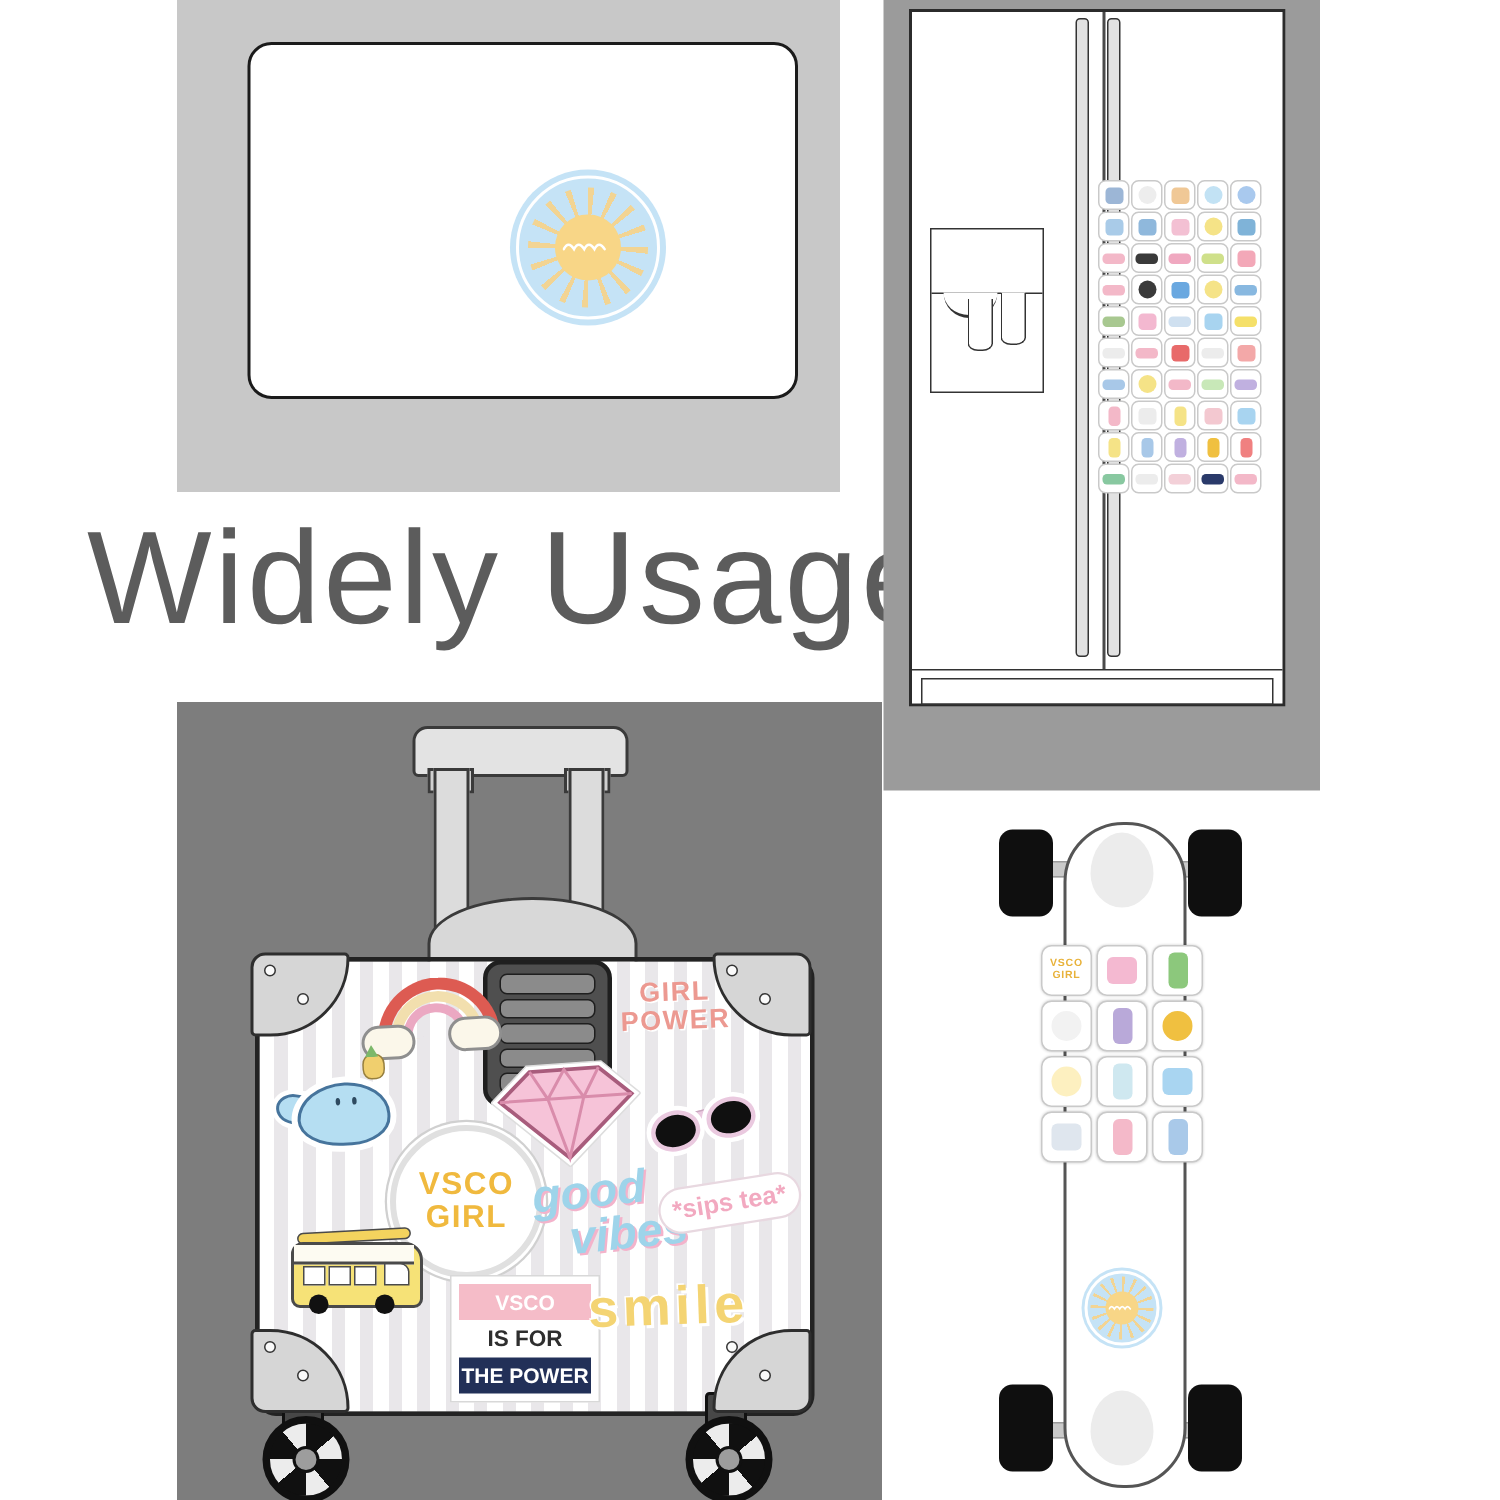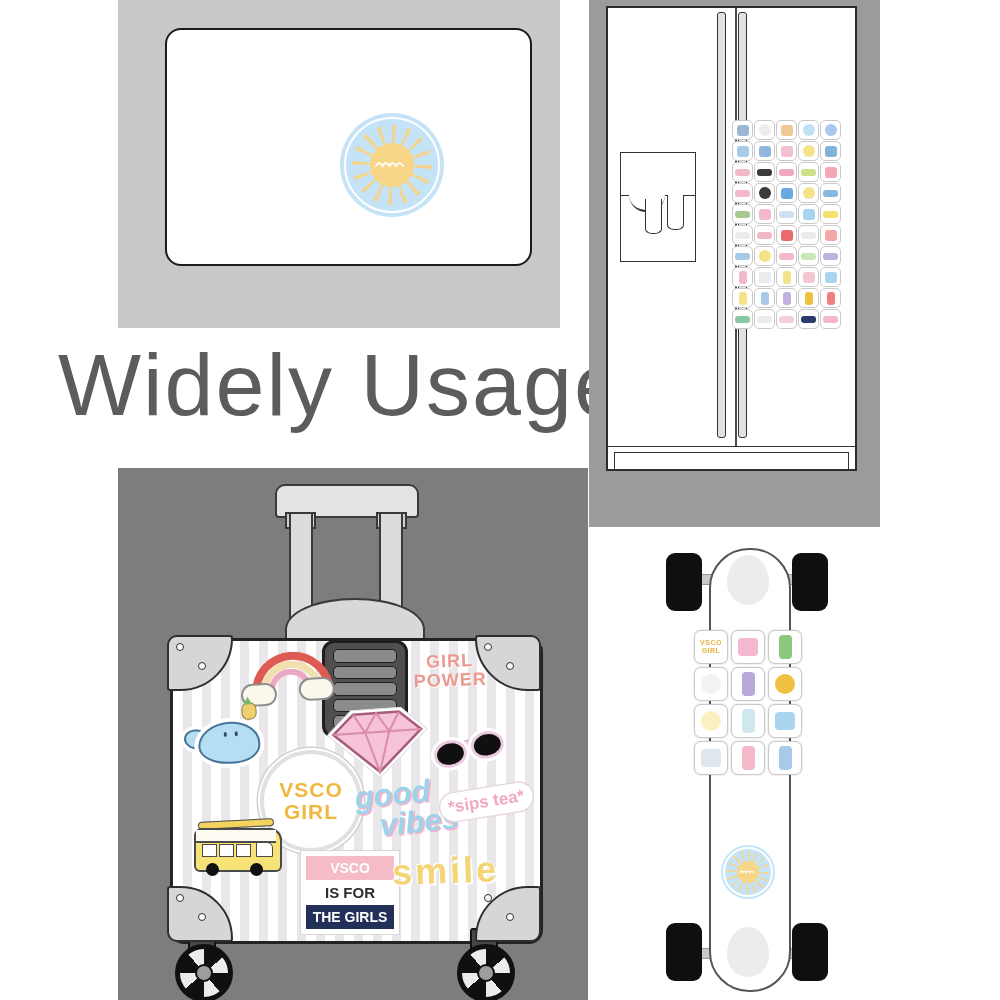--- a/index.html
+++ b/index.html
@@ -431,21 +431,21 @@
       <div class="w w2"></div>
       <div class="w w3"></div>
       <div class="ws"></div>
       <div class="t t1"></div>
       <div class="t t2"></div>
     </div>
 
     <div class="stk bands">
       <div class="b1">VSCO</div>
       <div class="b2">IS FOR</div>
-      <div class="b3">THE GIRLS</div>
+      <div class="b3">THE POWER</div>
     </div>
 
     <div class="stk smile">smile</div>
 
     <div class="sw-fork" style="left:70px;top:460px;"></div>
     <div class="sw-wheel" style="left:57px;top:476px;"></div>
     <div class="sw-fork" style="left:352px;top:460px;"></div>
     <div class="sw-wheel" style="left:339px;top:476px;"></div>
   </section>
 

